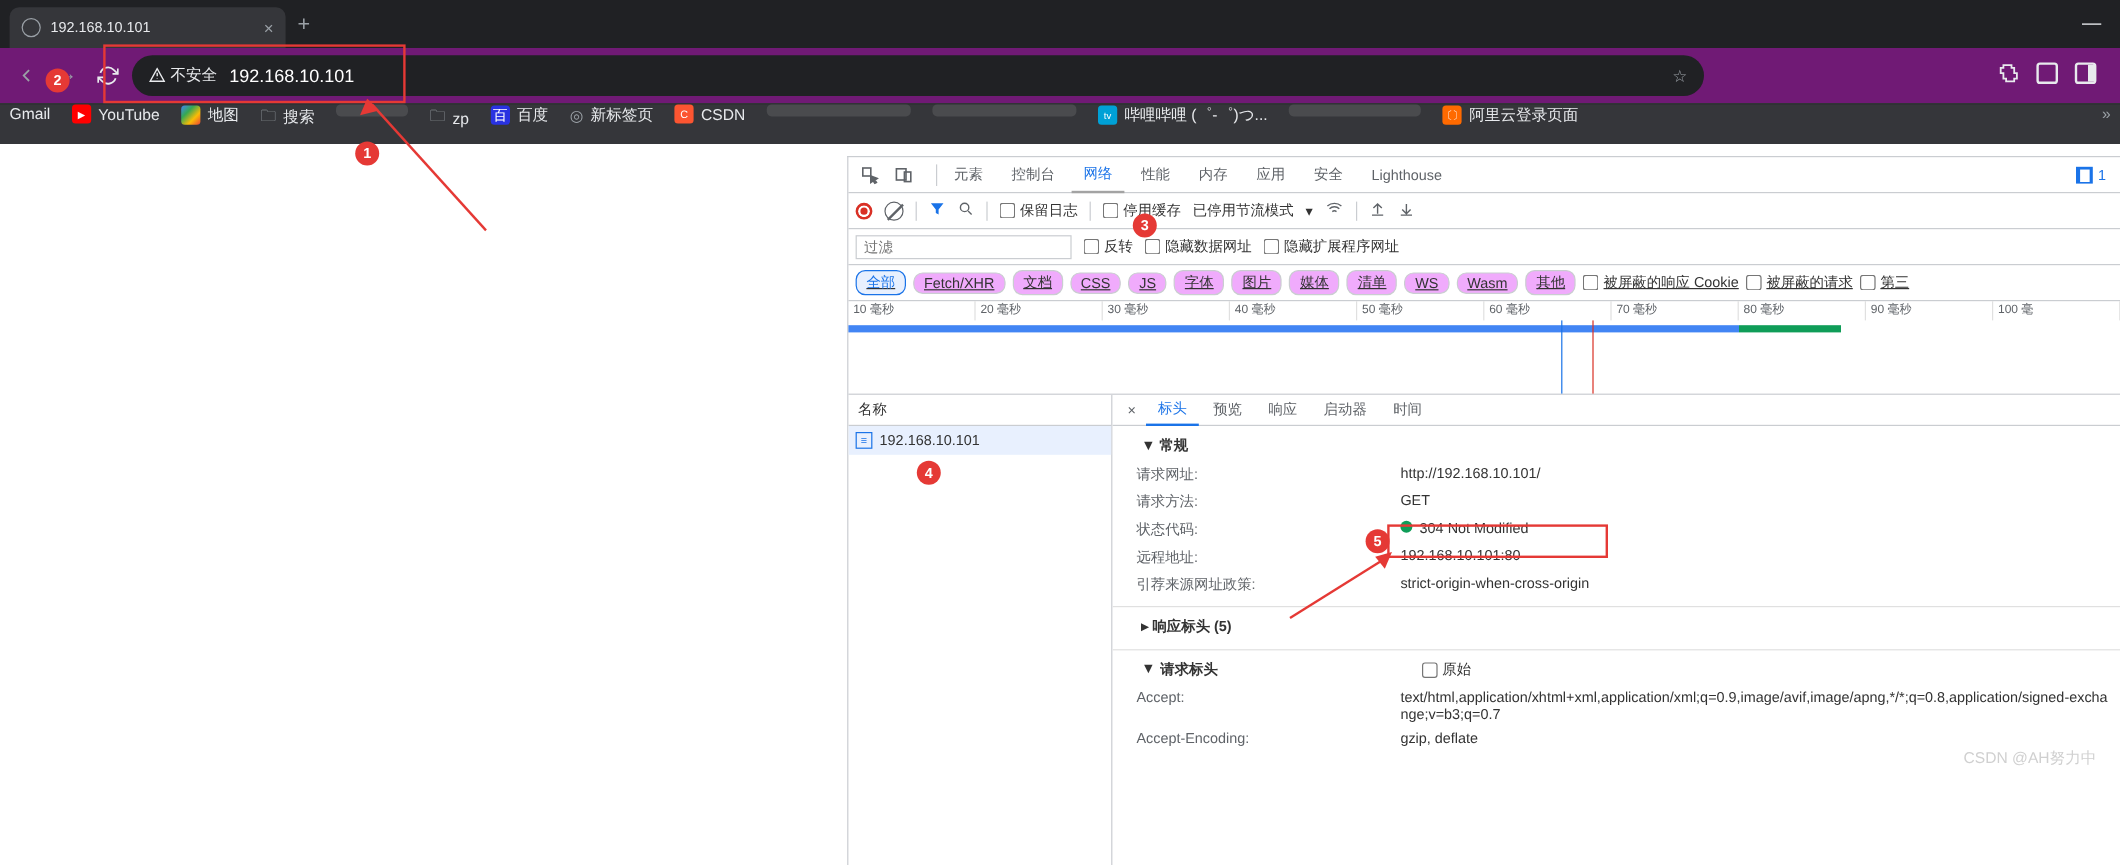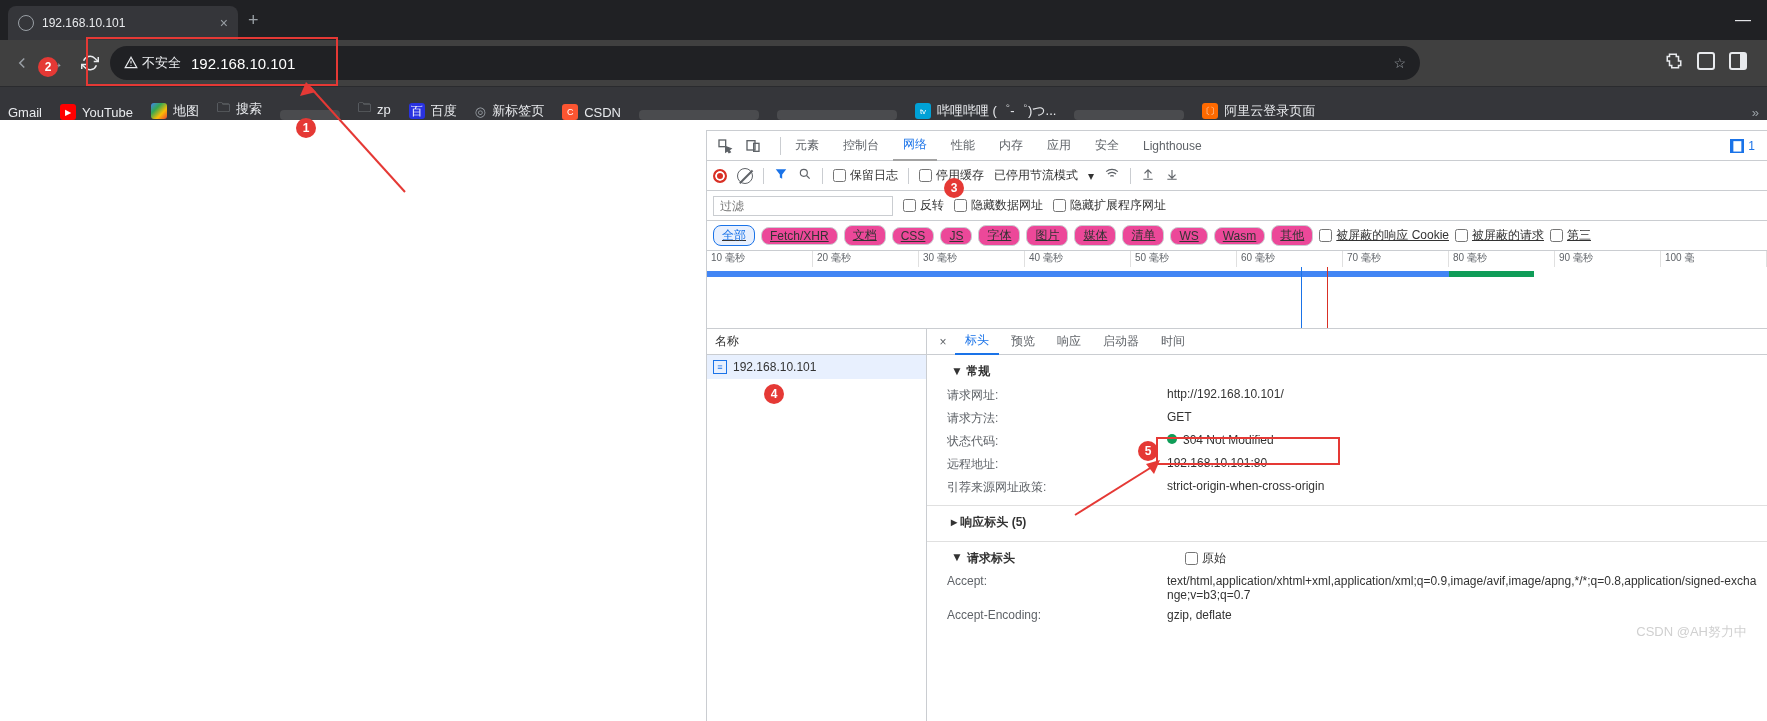--- a/index.html
+++ b/index.html
@@ -6,28 +6,28 @@
 body { background: #fff; width: 1767px; height: 721px; overflow: hidden; position: relative; }
 
 
 .browser-top { background: #202124; height: 40px; display: flex; align-items: center; padding-left: 8px; }
 .tab { background: #35363a; height: 34px; margin-top: 6px; border-radius: 8px 8px 0 0; display: flex; align-items: center; padding: 0 10px; width: 230px; color: #e8eaed; font-size: 12px; gap: 8px; }
 .tab .globe { width: 16px; height: 16px; border: 1.5px solid #9aa0a6; border-radius: 50%; position: relative; }
 .tab .close { margin-left: auto; color: #9aa0a6; font-size: 14px; cursor: pointer; }
 .newtab { color: #9aa0a6; font-size: 18px; margin-left: 10px; cursor: pointer; }
 .win-controls { margin-left: auto; display: flex; gap: 20px; padding-right: 16px; color: #e8eaed; }
 
-.url-row { background: #404040; height: 46px; display: flex; align-items: center; padding: 0 8px; gap: 6px; justify-content: center; }
+.url-row { background: #701a75; height: 46px; display: flex; align-items: center; padding: 0 8px; gap: 6px; justify-content: center; }
 .nav-btn { width: 28px; height: 28px; display: flex; align-items: center; justify-content: center; color: #9aa0a6; cursor: pointer; border-radius: 50%; }
 .url-bar { flex: 0 0 auto; width: 1310px; background: #202124; height: 34px; border-radius: 17px; display: flex; align-items: center; padding: 0 14px; color: #e8eaed; font-size: 14px; gap: 10px; }
 .url-bar .warn { display: flex; align-items: center; gap: 4px; color: #e8eaed; font-size: 13px; }
 .url-right-icons { margin-left: auto; display: flex; gap: 16px; color: #9aa0a6; }
 .right-toolbar { margin-left: auto; display: flex; gap: 14px; color: #e8eaed; padding-right: 12px; }
 
-.bookmarks { background: #35363a; height: 34px; display: flex; align-items: flex-end; padding: 0 8px; gap: 18px; color: #e8eaed; font-size: 13px; border-top: 1px solid #2a2b2e; }
+.bookmarks { background: #35363a; height: 34px; display: flex; align-items: flex-start; padding: 0 8px; gap: 18px; color: #e8eaed; font-size: 13px; border-top: 1px solid #2a2b2e; }
 .bm-item { display: flex; align-items: center; gap: 6px; cursor: pointer; }
 .bm-icon { width: 16px; height: 16px; display: inline-flex; align-items: center; justify-content: center; font-size: 12px; border-radius: 3px; }
 .bm-yt { background: #ff0000; color: #fff; font-size: 8px; }
 .bm-folder { color: #9aa0a6; }
 
 
 .red-box { position: absolute; border: 2px solid #e53935; pointer-events: none; }
 .red-circle { position: absolute; width: 20px; height: 20px; background: #e53935; color: #fff; border-radius: 50%; display: flex; align-items: center; justify-content: center; font-size: 12px; font-weight: bold; pointer-events: none; }
 .red-arrow { position: absolute; pointer-events: none; }
 
@@ -44,21 +44,21 @@
 .dt-toolbar .clear { width:16px;height:16px;border:1.5px solid #5f6368;border-radius:50%;position:relative;}
 .dt-toolbar .clear:after{content:"";position:absolute;width:18px;height:1.5px;background:#5f6368;top:7px;left:-1px;transform:rotate(-45deg);}
 .dt-toolbar .funnel { color: #1a73e8; }
 .chk { display: flex; align-items: center; gap: 4px; }
 .chk input { width: 13px; height: 13px; }
 
 .dt-filter-row { height: 30px; border-bottom: 1px solid #cacdd1; display: flex; align-items: center; padding: 0 6px; gap: 10px; }
 .dt-filter-input { width: 180px; height: 20px; border: 1px solid #cacdd1; padding: 0 6px; font-size: 12px; }
 
 .dt-type-row { height: 30px; border-bottom: 1px solid #cacdd1; display: flex; align-items: center; padding: 0 6px; gap: 6px; text-decoration: underline; }
-.type-btn { border: 1px solid #cacdd1; border-radius: 8px; padding: 1px 8px; cursor: pointer; background: #ec4899; font-size: 12px; }
+.type-btn { border: 1px solid #cacdd1; border-radius: 8px; padding: 1px 8px; cursor: pointer; background: #f0abfc; font-size: 12px; }
 .type-btn.active { background: #e8f0fe; border-color: #1a73e8; color: #1a73e8; }
 
 .dt-timeline { height: 78px; border-bottom: 1px solid #cacdd1; position: relative; }
 .tl-ticks { display: flex; height: 16px; font-size: 10px; color: #5f6368; }
 .tl-tick { flex: 1; border-right: 1px solid #e0e0e0; padding-left: 4px; }
 .tl-pickers { position:absolute; top:16px; bottom:0; }
 .tl-pickers .vline { position:absolute; top:0; bottom:0; width:1px; }
 .tl-bar { position:absolute; left:0; top:20px; height:6px; width:100%; background:linear-gradient(to right,#4285f4 0 70%, #0f9d58 70% 78%, transparent 78%); }
 
 .dt-main { flex: 1; display: flex; overflow: hidden; }

